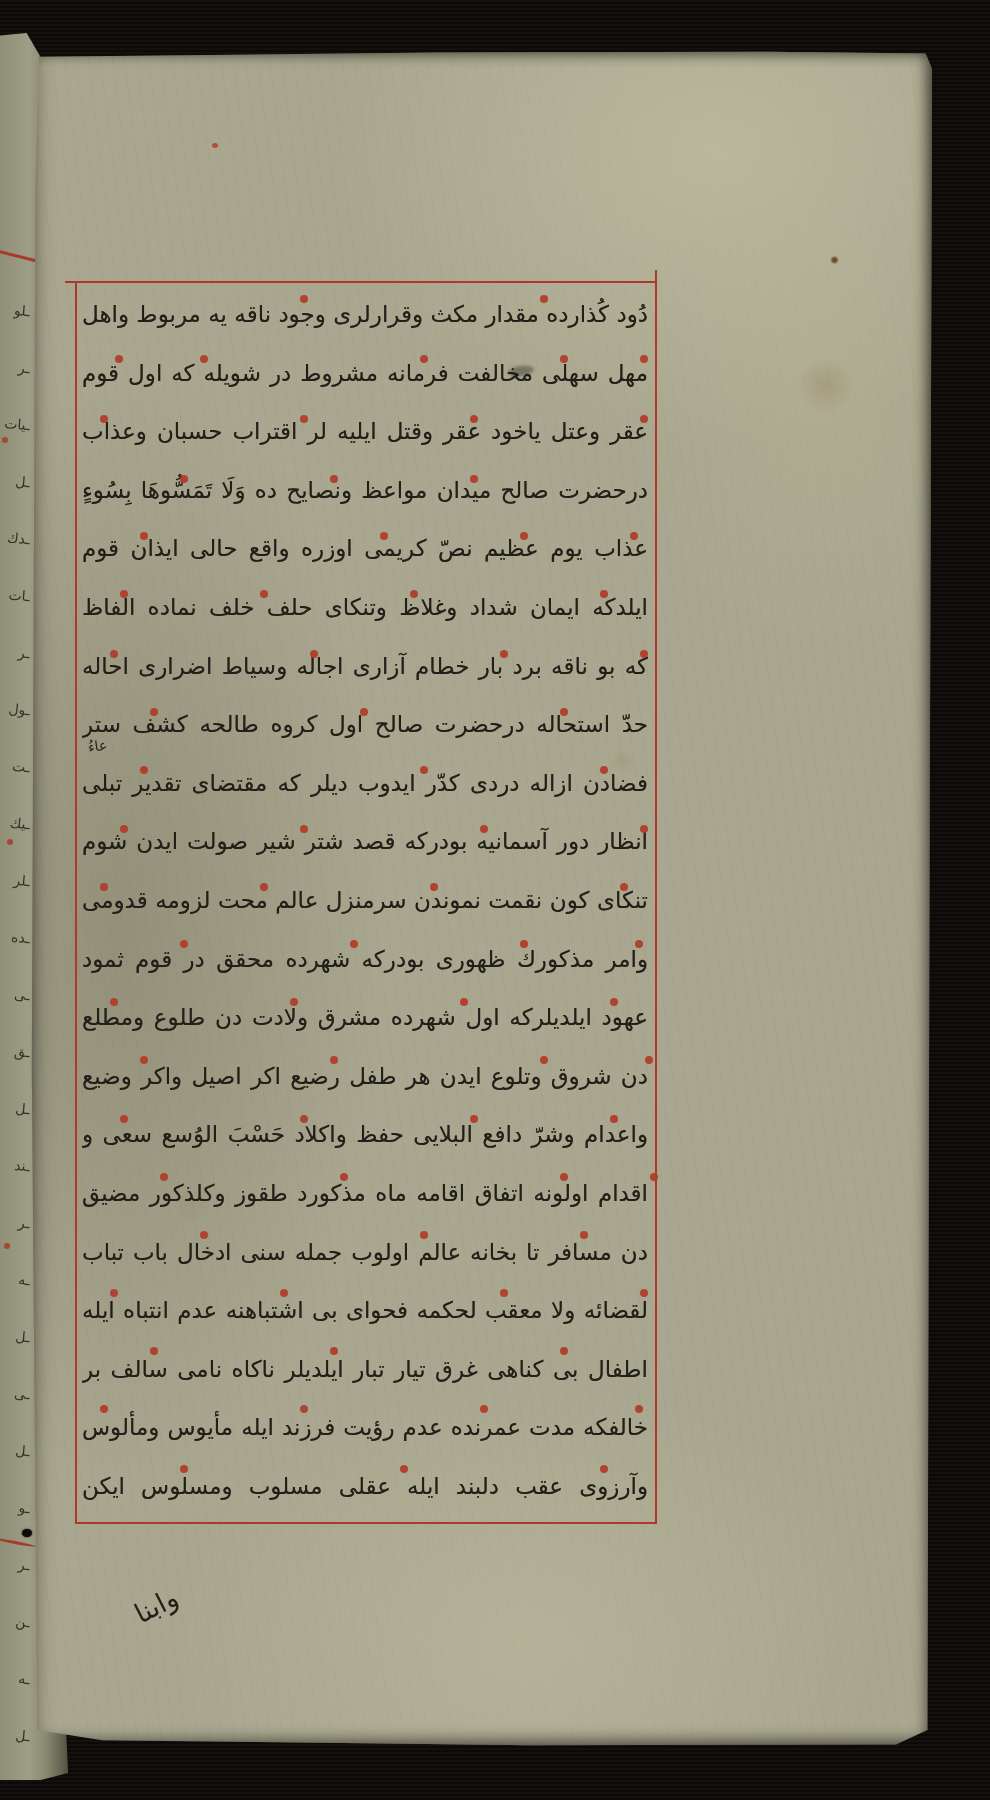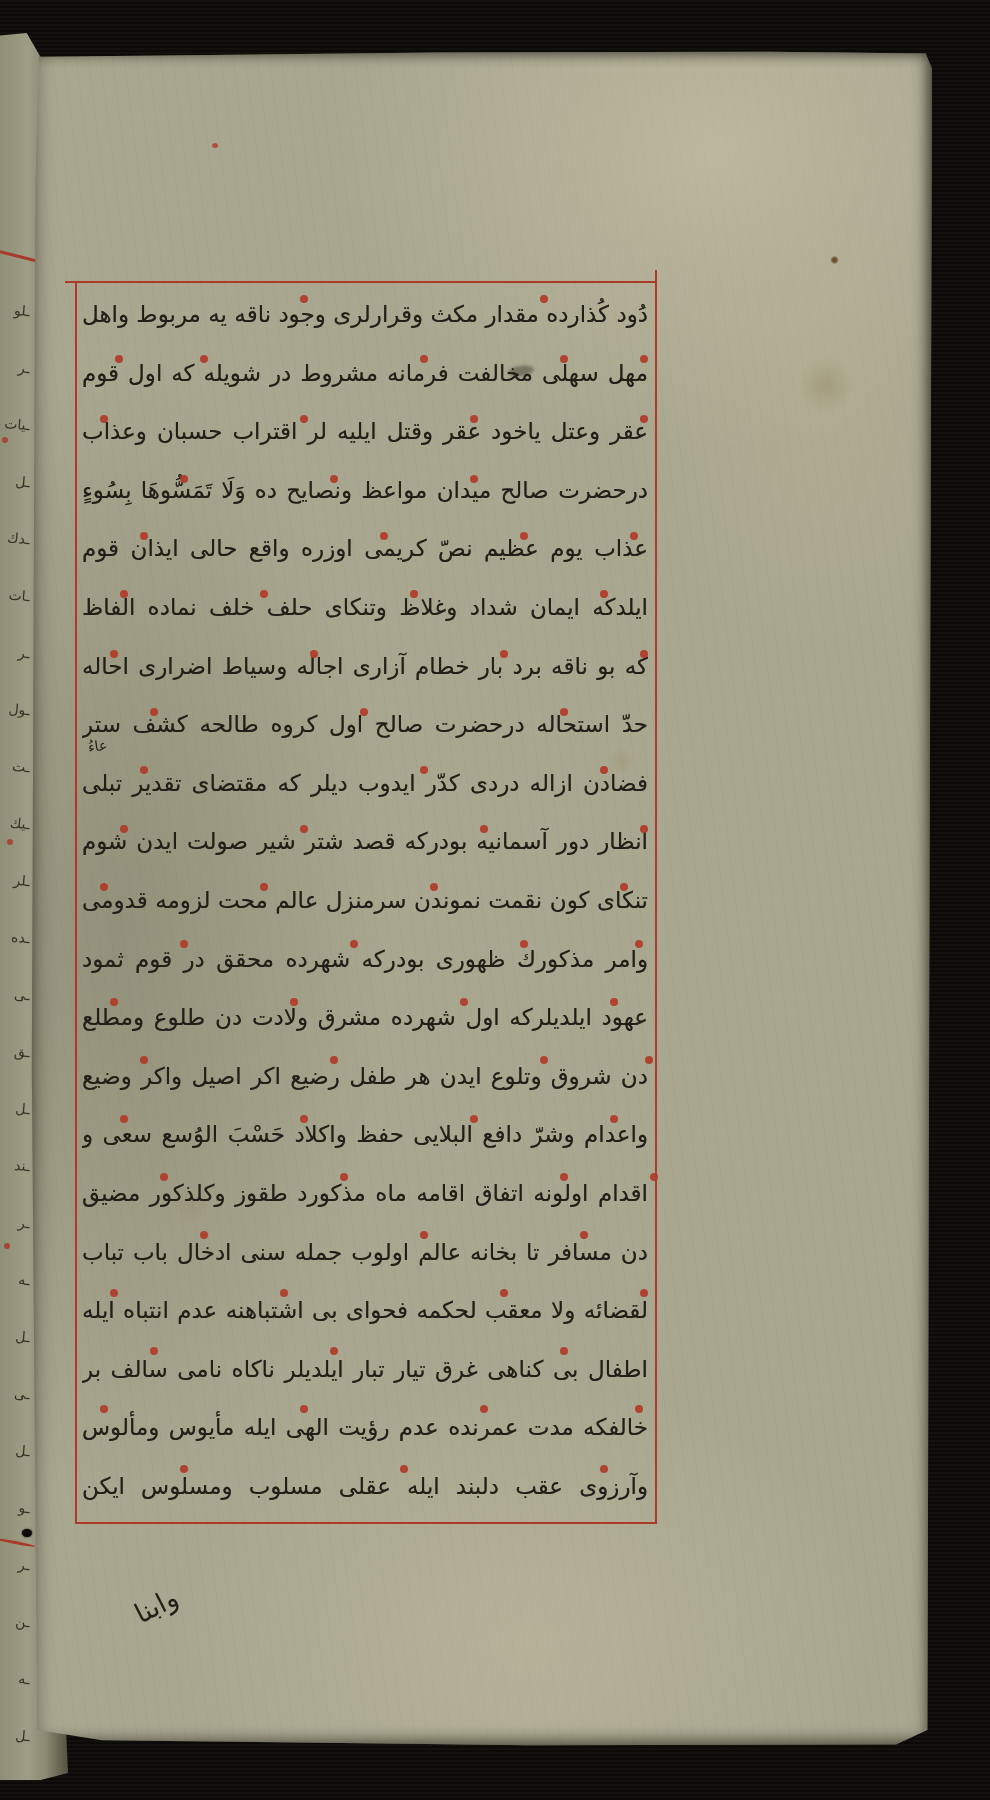--- a/index.html
+++ b/index.html
@@ -142,21 +142,21 @@
         <div class="line">انظار دور آسمانيه بودركه قصد شتر شير صولت ايدن شوم پى وتلك</div>
         <div class="line">تنكاى كون نقمت نموندن سرمنزل عالم محت لزومه قدومى امر حق</div>
         <div class="line">وامر مذكورك ظهورى بودركه شهرده محقق در قوم ثمود اناره مشاعل</div>
         <div class="line">عهود ايلديلركه اول شهرده مشرق ولادت دن طلوع ومطلع فطرت</div>
         <div class="line">دن شروق وتلوع ايدن هر طفل رضيع اكر اصيل واكر وضيع اهلاك</div>
         <div class="line">واعدام وشرّ دافع البلايى حفظ واكلاد حَسْبَ الوُسع سعى و</div>
         <div class="line">اقدام اولونه اتفاق اقامه ماه مذكورد طقوز وكلذكور مضيق كم عدم</div>
         <div class="line">دن مسافر تا بخانه عالم اولوب جمله سنى ادخال باب تباب ولامرد</div>
         <div class="line">لقضائه ولا معقب لحكمه فحواى بى اشتباهنه عدم انتباه ايله اوله</div>
         <div class="line">اطفال بى كناهى غرق تيار تبار ايلديلر ناكاه نامى سالف بر ناخلف</div>
-        <div class="line">خالفكه مدت عمرنده عدم رؤيت الهى ايله مأيوس ومألوس</div>
+        <div class="line">خالفكه مدت عمرنده عدم رؤيت فرزند ايله مأيوس ومألوس</div>
         <div class="line">وآرزوى عقب دلبند ايله عقلى مسلوب ومسلوس ايكن سوالف احوال</div>
       </div>
 
     <div class="sup-note">عاءُ</div>
 
     <div id="dots">
         <span class="rdot" style="left: 270px; top: 245px;"></span>
         <span class="rdot" style="left: 510px; top: 245px;"></span>
         <span class="rdot" style="left: 85px; top: 305px;"></span>
         <span class="rdot" style="left: 170px; top: 305px;"></span>

